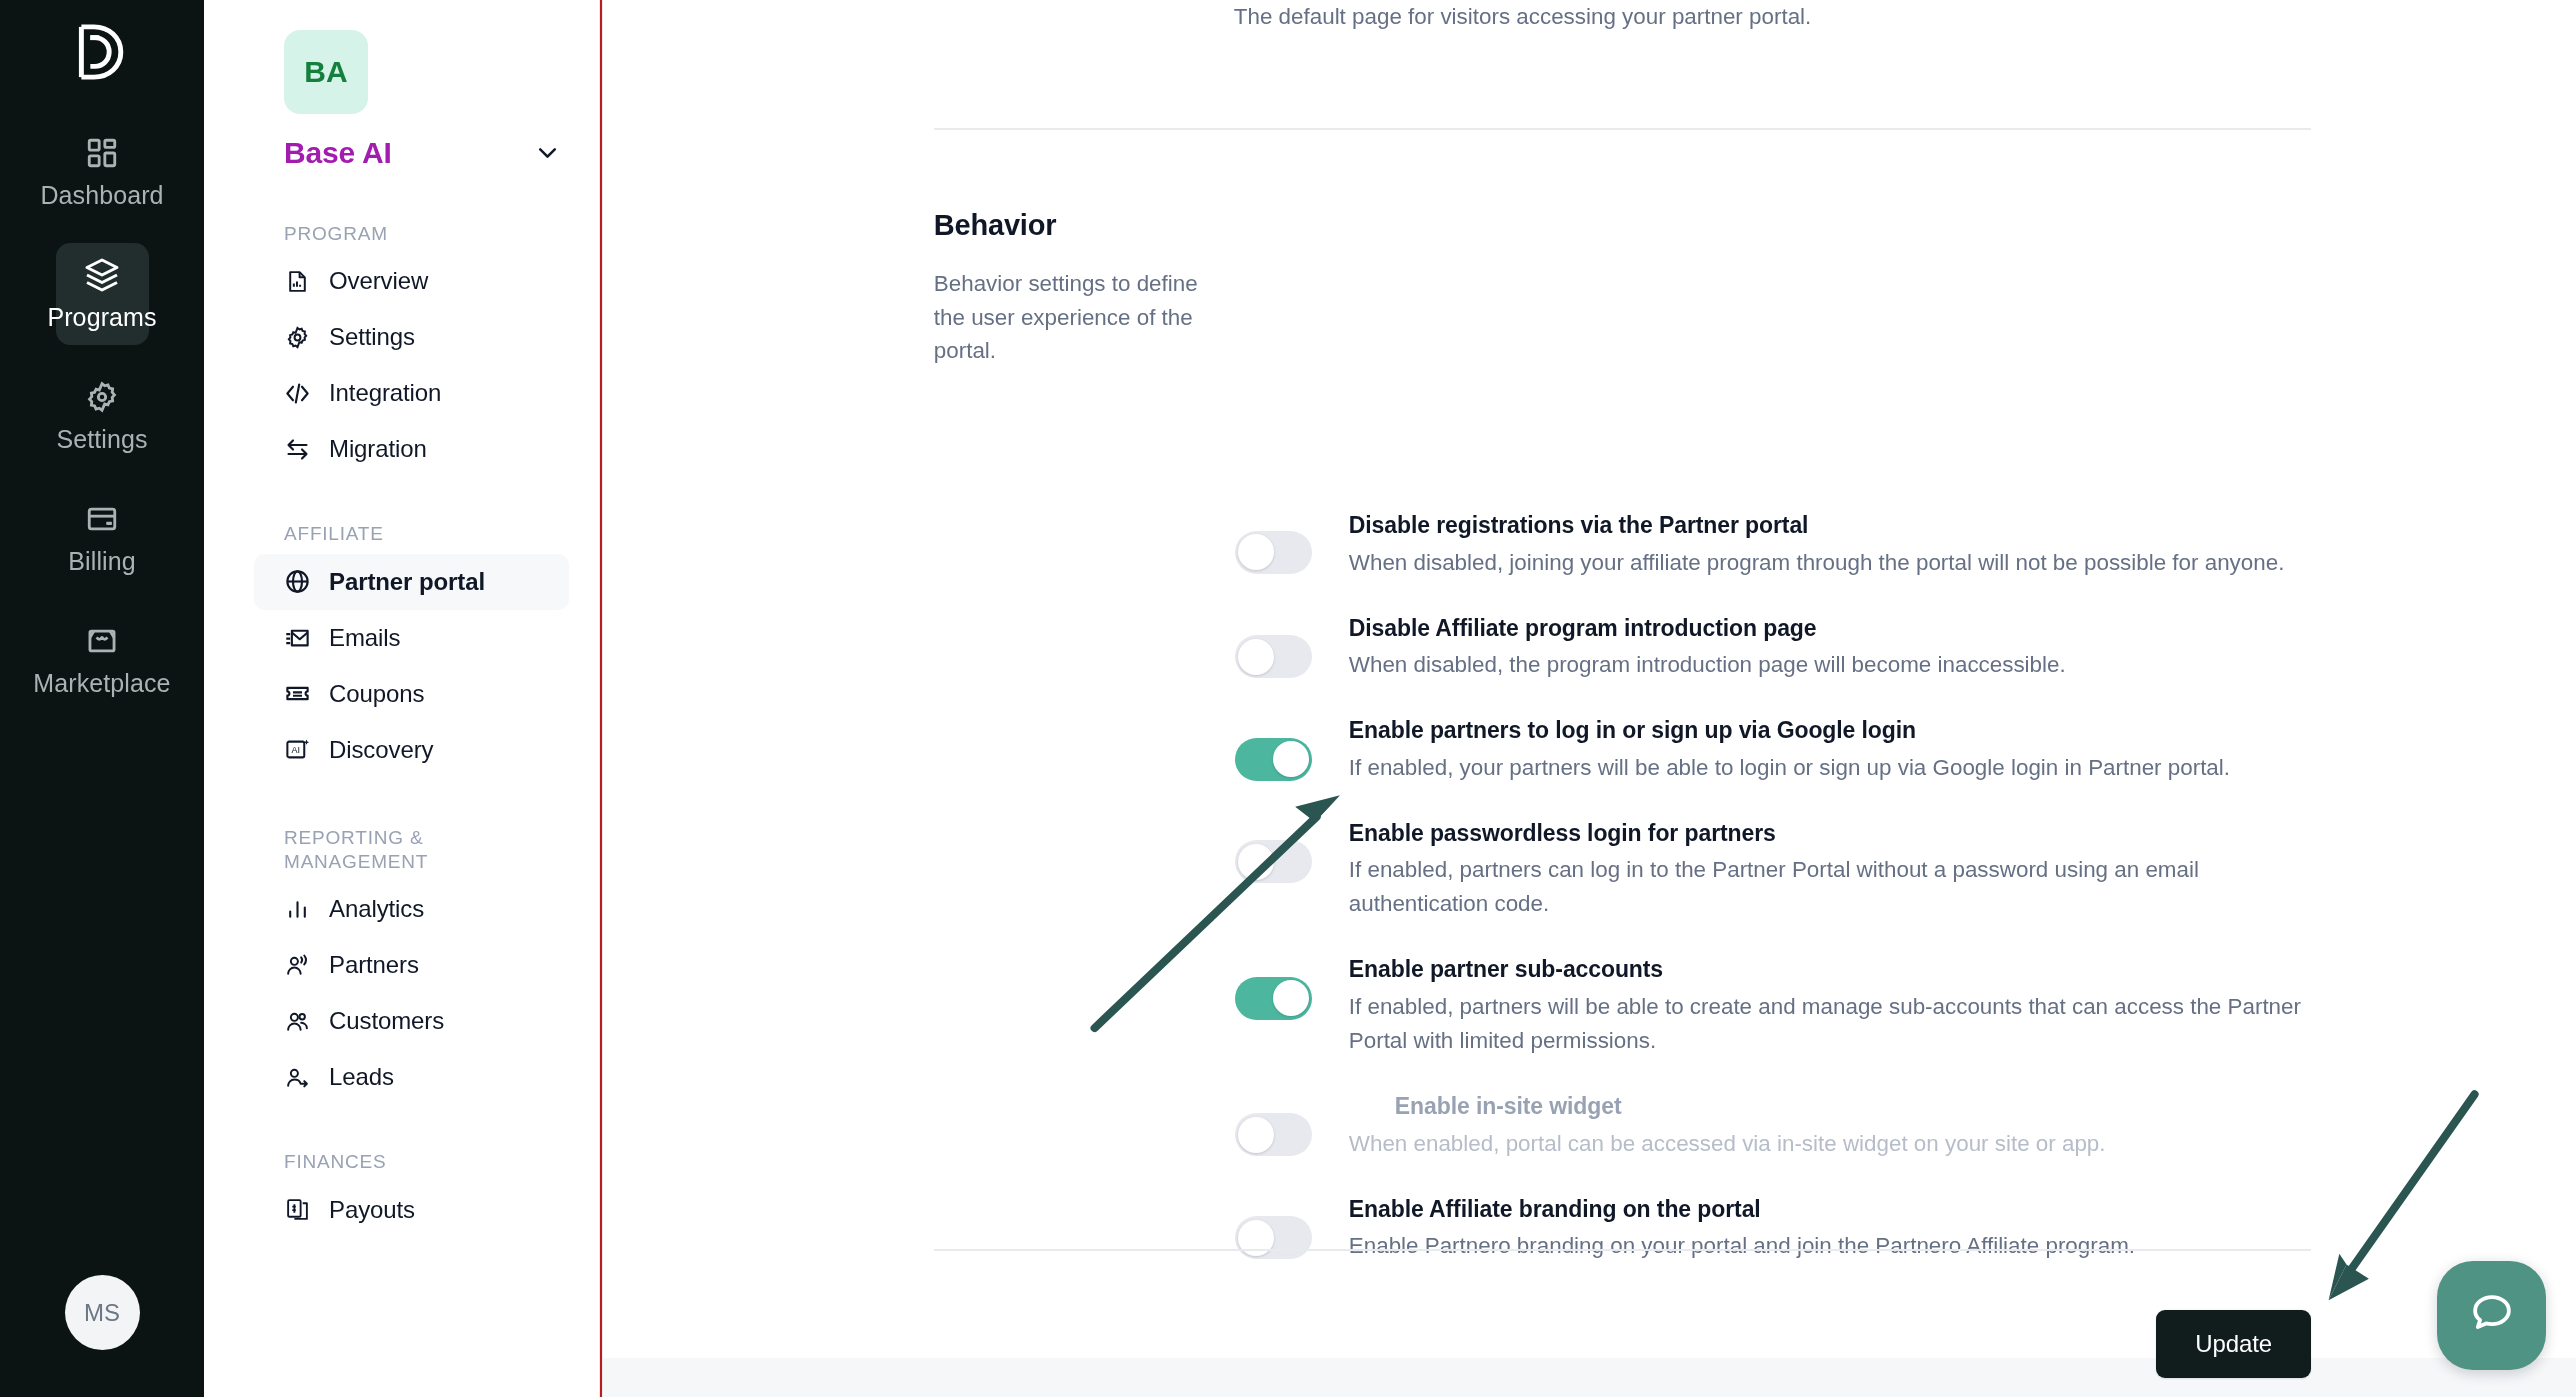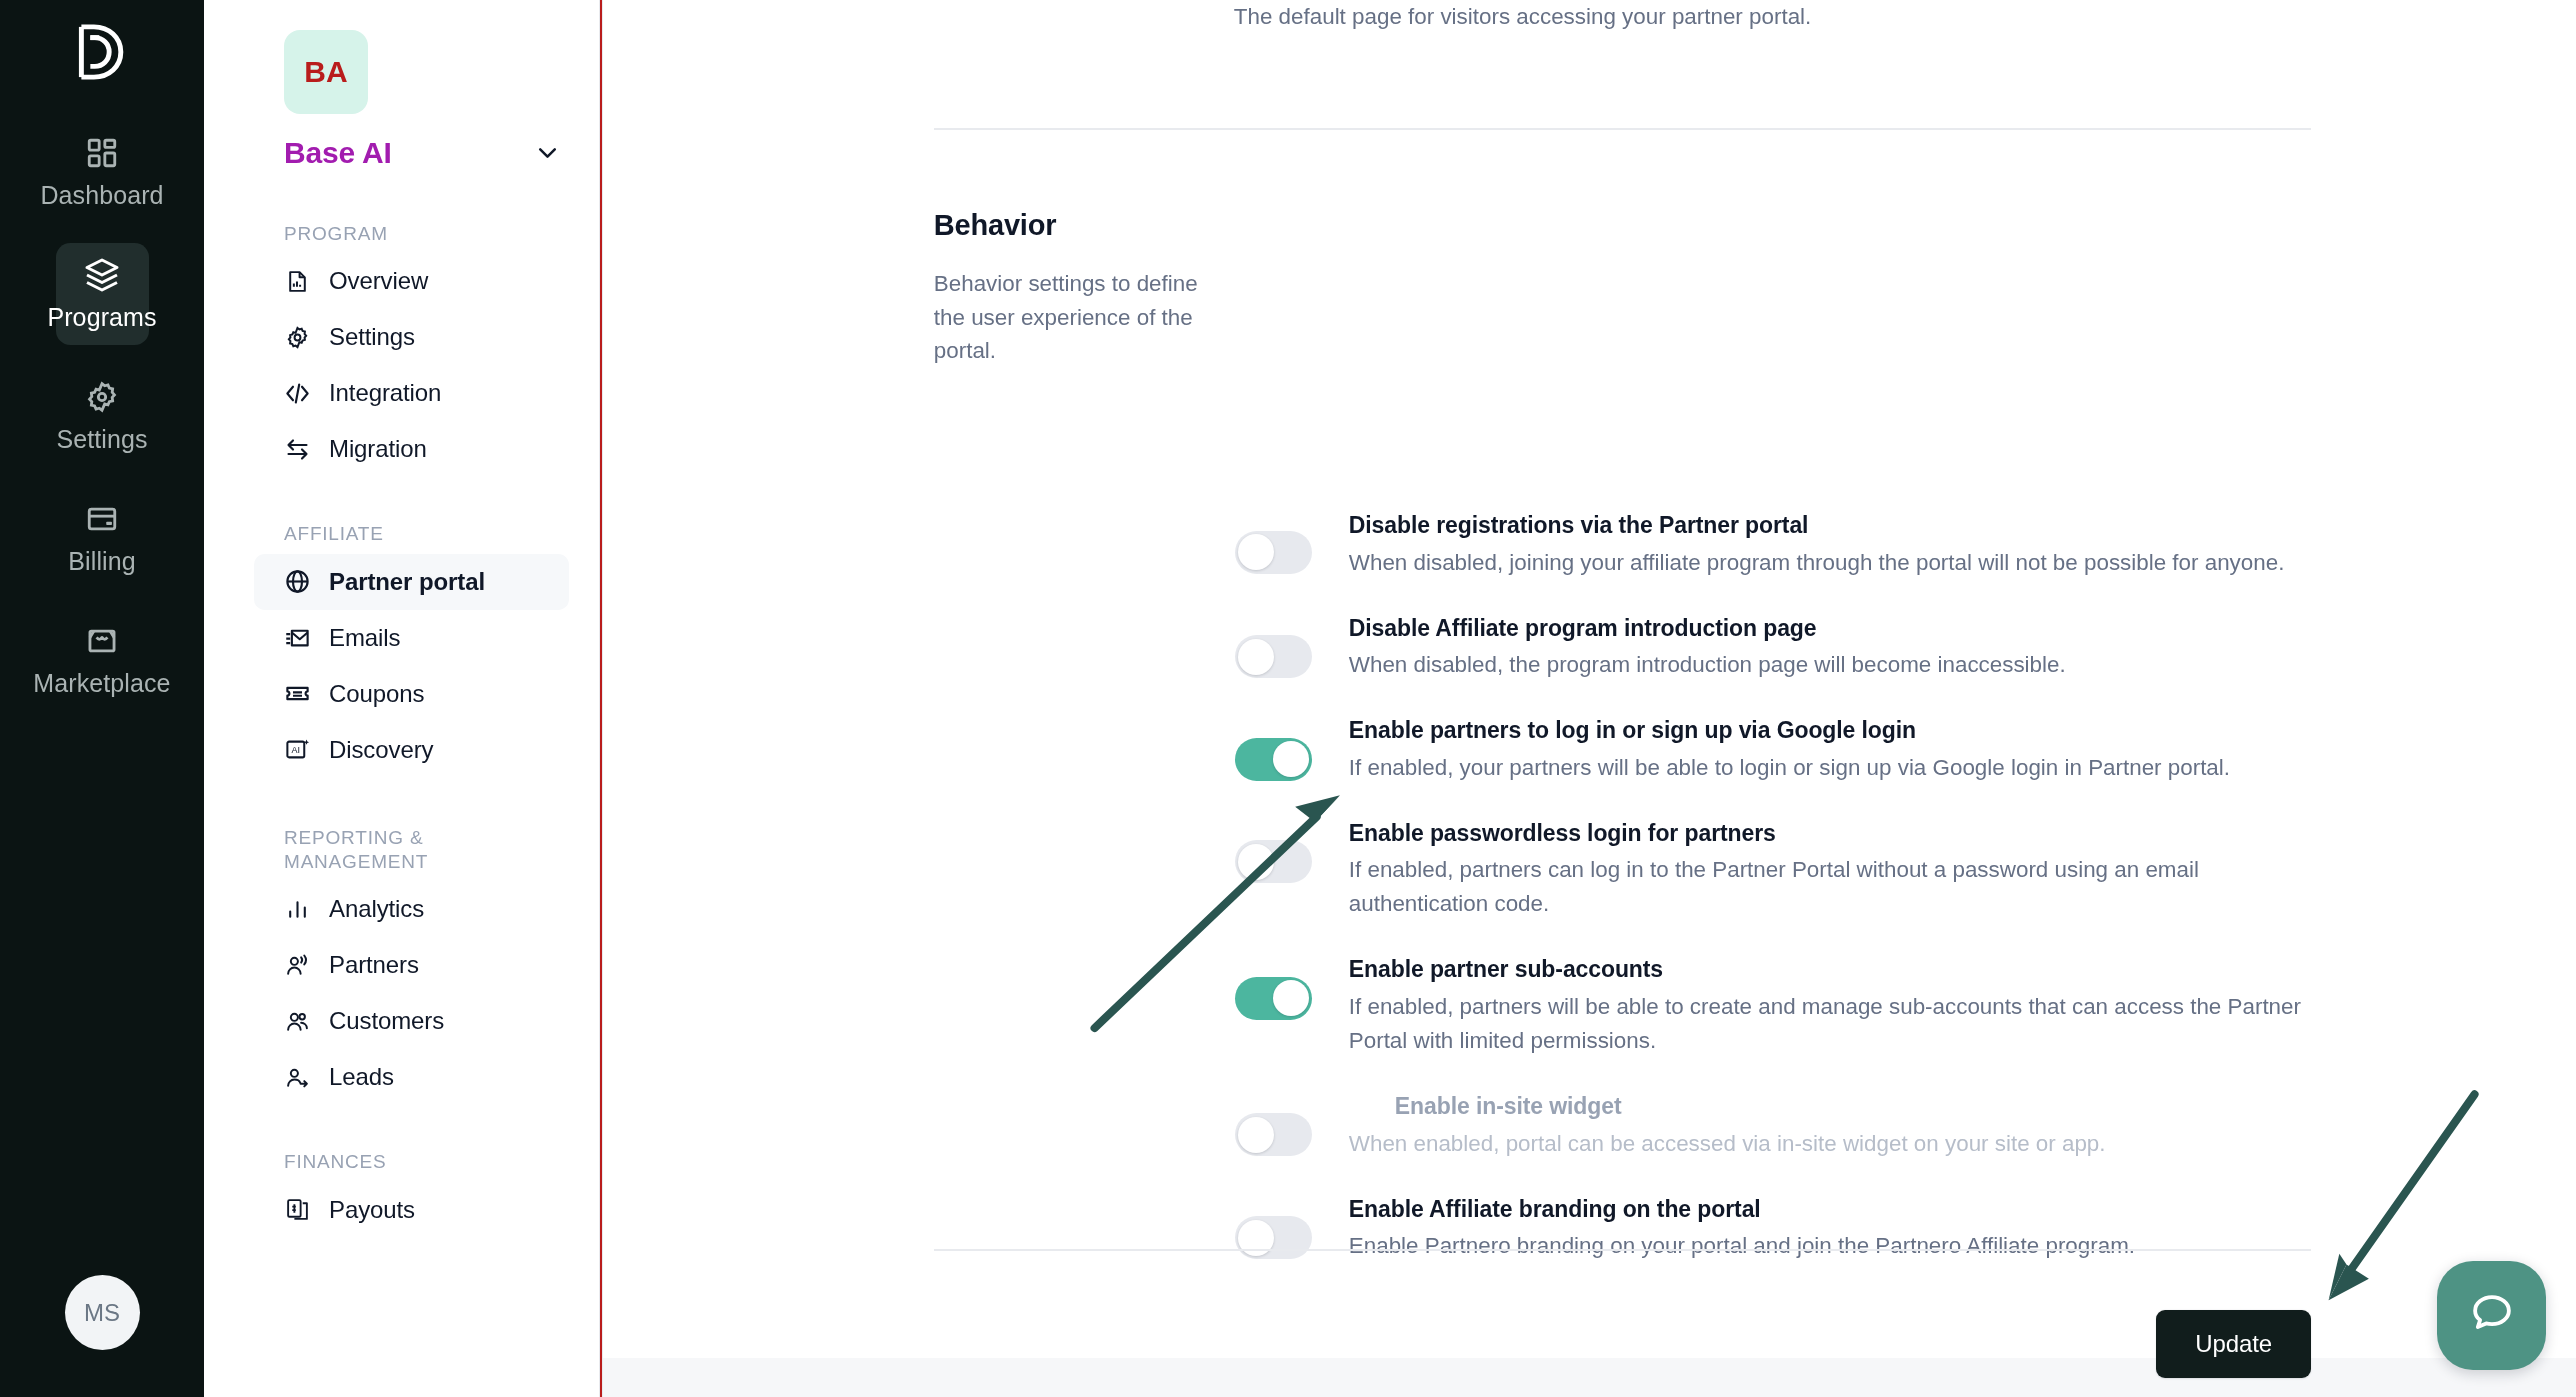--- a/index.html
+++ b/index.html
@@ -38,21 +38,21 @@
   }
 
   
   .sidebar {
     width: 396px; flex: 0 0 396px; height: 1397px;
     background: #ffffff; border-right: 1.8px solid #e8eaee;
     padding: 0 30px; overflow: hidden;
   }
   .brand-badge {
     width: 84px; height: 84px; border-radius: 16px;
-    background: #d6f3ea; color: #b91c1c;
+    background: #d6f3ea; color: #15803d;
     display:flex; align-items:center; justify-content:center;
     font-size: 30px; font-weight: 700; margin-top: 30px; margin-left: 50px;
   }
   .brand-row {
     display:flex; align-items:center; justify-content:space-between;
     margin: 21.5px 9px 0 50px; cursor: pointer;
   }
   .brand-name { font-size: 30px; font-weight: 700; color: #a21caf; letter-spacing: -0.2px; }
   .chev { width: 25px; height: 25px; }
   .nav-group-title {

